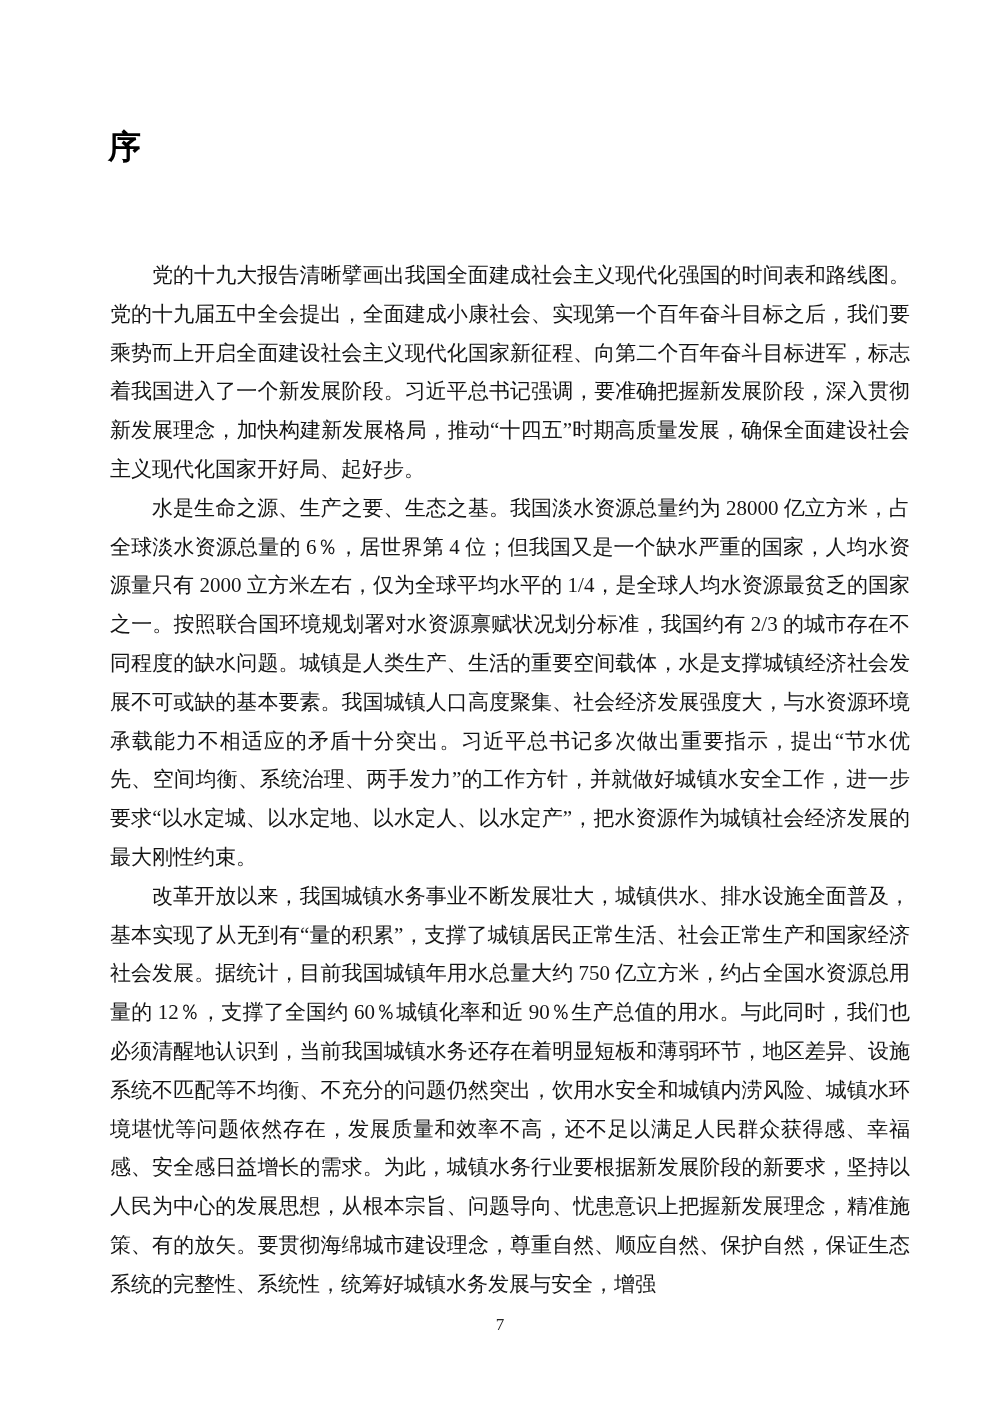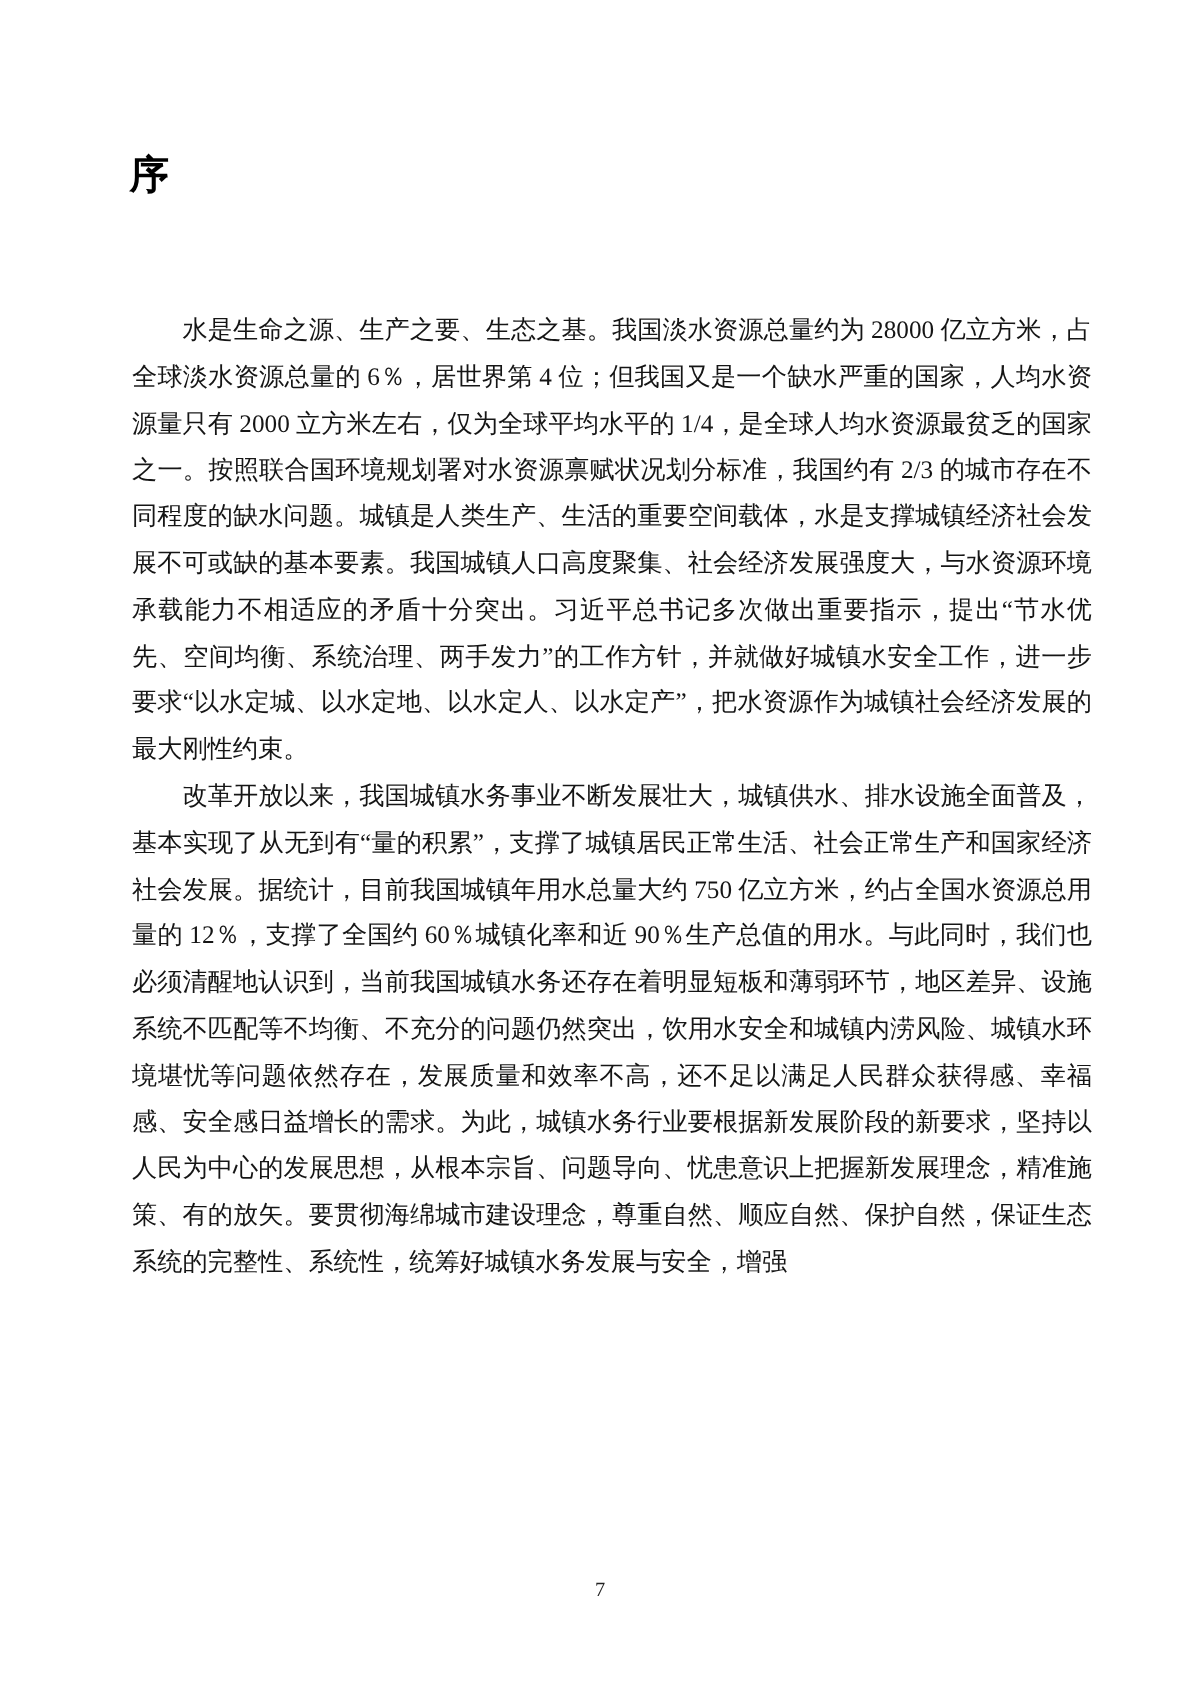--- a/index.html
+++ b/index.html
@@ -55,19 +55,20 @@
   }
 </style>
 </head>
 <body>
 
 <div class="page">
 
   <h1 class="doc-title">序</h1>
 
   <div class="body-text">
+    <p>党的十九大报告清晰擘画出我国全面建成社会主义现代化强国的时间表和路线图。党的十九届五中全会提出，全面建成小康社会、实现第一个百年奋斗目标之后，我们要乘势而上开启全面建设社会主义现代化国家新征程、向第二个百年奋斗目标进军，标志着我国进入了一个新发展阶段。习近平总书记强调，要准确把握新发展阶段，深入贯彻新发展理念，加快构建新发展格局，推动“十四五”时期高质量发展，确保全面建设社会主义现代化国家开好局、起好步。</p>
     <p>水是生命之源、生产之要、生态之基。我国淡水资源总量约为 28000 亿立方米，占全球淡水资源总量的 6％，居世界第 4 位；但我国又是一个缺水严重的国家，人均水资源量只有 2000 立方米左右，仅为全球平均水平的 1/4，是全球人均水资源最贫乏的国家之一。按照联合国环境规划署对水资源禀赋状况划分标准，我国约有 2/3 的城市存在不同程度的缺水问题。城镇是人类生产、生活的重要空间载体，水是支撑城镇经济社会发展不可或缺的基本要素。我国城镇人口高度聚集、社会经济发展强度大，与水资源环境承载能力不相适应的矛盾十分突出。习近平总书记多次做出重要指示，提出“节水优先、空间均衡、系统治理、两手发力”的工作方针，并就做好城镇水安全工作，进一步要求“以水定城、以水定地、以水定人、以水定产”，把水资源作为城镇社会经济发展的最大刚性约束。</p>
     <p>改革开放以来，我国城镇水务事业不断发展壮大，城镇供水、排水设施全面普及，基本实现了从无到有“量的积累”，支撑了城镇居民正常生活、社会正常生产和国家经济社会发展。据统计，目前我国城镇年用水总量大约 750 亿立方米，约占全国水资源总用量的 12％，支撑了全国约 60％城镇化率和近 90％生产总值的用水。与此同时，我们也必须清醒地认识到，当前我国城镇水务还存在着明显短板和薄弱环节，地区差异、设施系统不匹配等不均衡、不充分的问题仍然突出，饮用水安全和城镇内涝风险、城镇水环境堪忧等问题依然存在，发展质量和效率不高，还不足以满足人民群众获得感、幸福感、安全感日益增长的需求。为此，城镇水务行业要根据新发展阶段的新要求，坚持以人民为中心的发展思想，从根本宗旨、问题导向、忧患意识上把握新发展理念，精准施策、有的放矢。要贯彻海绵城市建设理念，尊重自然、顺应自然、保护自然，保证生态系统的完整性、系统性，统筹好城镇水务发展与安全，增强</p>
   </div>
 
   <div class="page-number">7</div>
 
 </div>
 
 </body></html>

